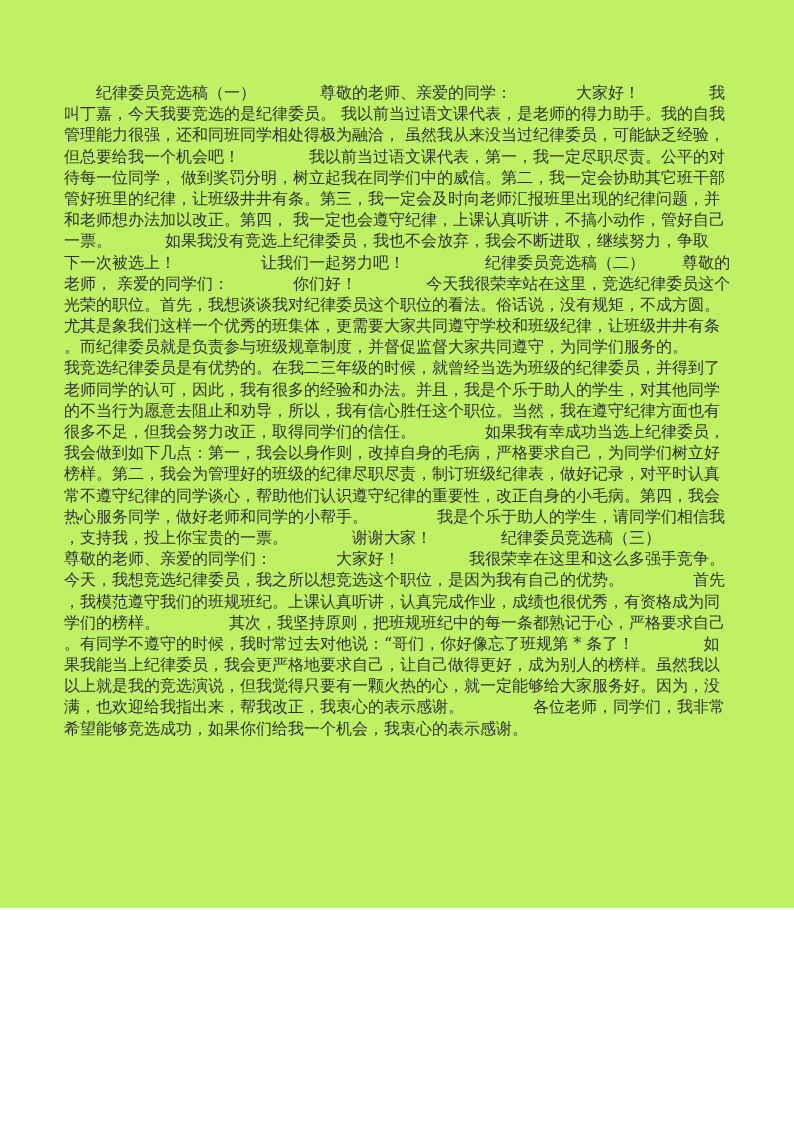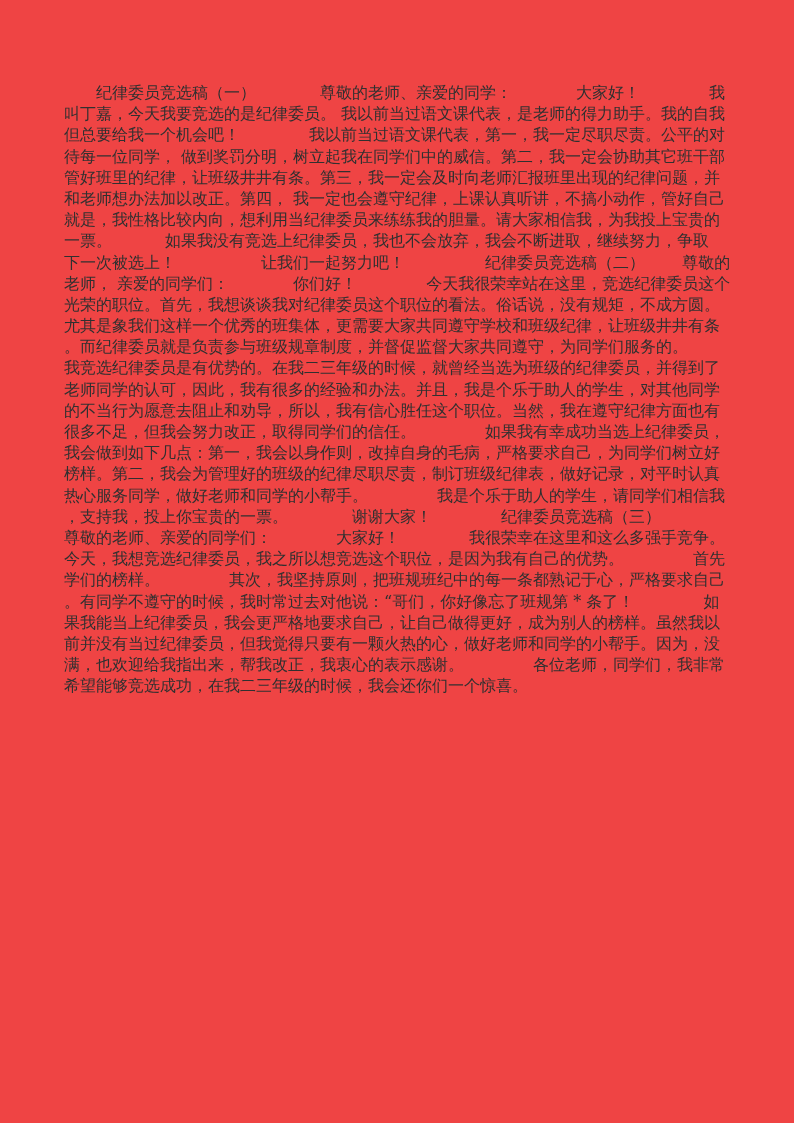--- a/index.html
+++ b/index.html
@@ -3,22 +3,22 @@
 <meta charset="utf-8">
 <style>
   html, body {
     margin: 0;
     padding: 0;
     background: #ffffff;
   }
   .page {
     position: relative;
     width: 794px;
-    height: 1123px;
-    background: #ef4444;
+    height: 908px;
+    background: #bef264;
     overflow: hidden;
     font-family: "DejaVu Serif", "Liberation Serif", serif;
   }
   .content {
     position: absolute;
     left: 64px;
     top: 82px;
     width: 680px;
     font-size: 16px;
     line-height: 21.2px;
@@ -31,41 +31,43 @@
     overflow: visible;
   }
 </style>
 </head>
 <body>
 
 <div class="page">
   <div class="content">
       <div class="line">　　纪律委员竞选稿（一）　　　　尊敬的老师、亲爱的同学：　　　　大家好！　　　　 我</div>
       <div class="line">叫丁嘉，今天我要竞选的是纪律委员。 我以前当过语文课代表，是老师的得力助手。我的自我</div>
+      <div class="line">管理能力很强，还和同班同学相处得极为融洽， 虽然我从来没当过纪律委员，可能缺乏经验，</div>
       <div class="line">但总要给我一个机会吧！　　　　 我以前当过语文课代表，第一，我一定尽职尽责。公平的对</div>
       <div class="line">待每一位同学， 做到奖罚分明，树立起我在同学们中的威信。第二，我一定会协助其它班干部</div>
       <div class="line">管好班里的纪律，让班级井井有条。第三，我一定会及时向老师汇报班里出现的纪律问题，并</div>
       <div class="line">和老师想办法加以改正。第四， 我一定也会遵守纪律，上课认真听讲，不搞小动作，管好自己</div>
-      <div class="line">就是，我性格比较内向，想利用当纪律委员来练练我的胆量。请大家相信我，为我投上宝贵的</div>
       <div class="line">一票。　　　 如果我没有竞选上纪律委员，我也不会放弃，我会不断进取，继续努力，争取</div>
       <div class="line">下一次被选上！　　　　　 让我们一起努力吧！　　　　　纪律委员竞选稿（二）　　 尊敬的</div>
       <div class="line">老师， 亲爱的同学们：　　　　你们好！　　　　 今天我很荣幸站在这里，竞选纪律委员这个</div>
       <div class="line">光荣的职位。首先，我想谈谈我对纪律委员这个职位的看法。俗话说，没有规矩，不成方圆。</div>
       <div class="line">尤其是象我们这样一个优秀的班集体，更需要大家共同遵守学校和班级纪律，让班级井井有条</div>
       <div class="line">。而纪律委员就是负责参与班级规章制度，并督促监督大家共同遵守，为同学们服务的。</div>
       <div class="line">我竞选纪律委员是有优势的。在我二三年级的时候，就曾经当选为班级的纪律委员，并得到了</div>
       <div class="line">老师同学的认可，因此，我有很多的经验和办法。并且，我是个乐于助人的学生，对其他同学</div>
       <div class="line">的不当行为愿意去阻止和劝导，所以，我有信心胜任这个职位。当然，我在遵守纪律方面也有</div>
       <div class="line">很多不足，但我会努力改正，取得同学们的信任。　　　　 如果我有幸成功当选上纪律委员，</div>
       <div class="line">我会做到如下几点：第一，我会以身作则，改掉自身的毛病，严格要求自己，为同学们树立好</div>
       <div class="line">榜样。第二，我会为管理好的班级的纪律尽职尽责，制订班级纪律表，做好记录，对平时认真</div>
+      <div class="line">常不遵守纪律的同学谈心，帮助他们认识遵守纪律的重要性，改正自身的小毛病。第四，我会</div>
       <div class="line">热心服务同学，做好老师和同学的小帮手。　　　　 我是个乐于助人的学生，请同学们相信我</div>
       <div class="line">，支持我，投上你宝贵的一票。　　　　谢谢大家！　　　　 纪律委员竞选稿（三）</div>
       <div class="line">尊敬的老师、亲爱的同学们：　　　　大家好！　　　　 我很荣幸在这里和这么多强手竞争。</div>
       <div class="line">今天，我想竞选纪律委员，我之所以想竞选这个职位，是因为我有自己的优势。　　　　 首先</div>
+      <div class="line">，我模范遵守我们的班规班纪。上课认真听讲，认真完成作业，成绩也很优秀，有资格成为同</div>
       <div class="line">学们的榜样。　　　　 其次，我坚持原则，把班规班纪中的每一条都熟记于心，严格要求自己</div>
       <div class="line">。有同学不遵守的时候，我时常过去对他说：“哥们，你好像忘了班规第 * 条了！　　　　 如</div>
       <div class="line">果我能当上纪律委员，我会更严格地要求自己，让自己做得更好，成为别人的榜样。虽然我以</div>
-      <div class="line">前并没有当过纪律委员，但我觉得只要有一颗火热的心，做好老师和同学的小帮手。因为，没</div>
+      <div class="line">以上就是我的竞选演说，但我觉得只要有一颗火热的心，就一定能够给大家服务好。因为，没</div>
       <div class="line">满，也欢迎给我指出来，帮我改正，我衷心的表示感谢。　　　　 各位老师，同学们，我非常</div>
-      <div class="line">希望能够竞选成功，在我二三年级的时候，我会还你们一个惊喜。</div>
+      <div class="line">希望能够竞选成功，如果你们给我一个机会，我衷心的表示感谢。</div>
     </div>
 </div>
 
 </body></html>

